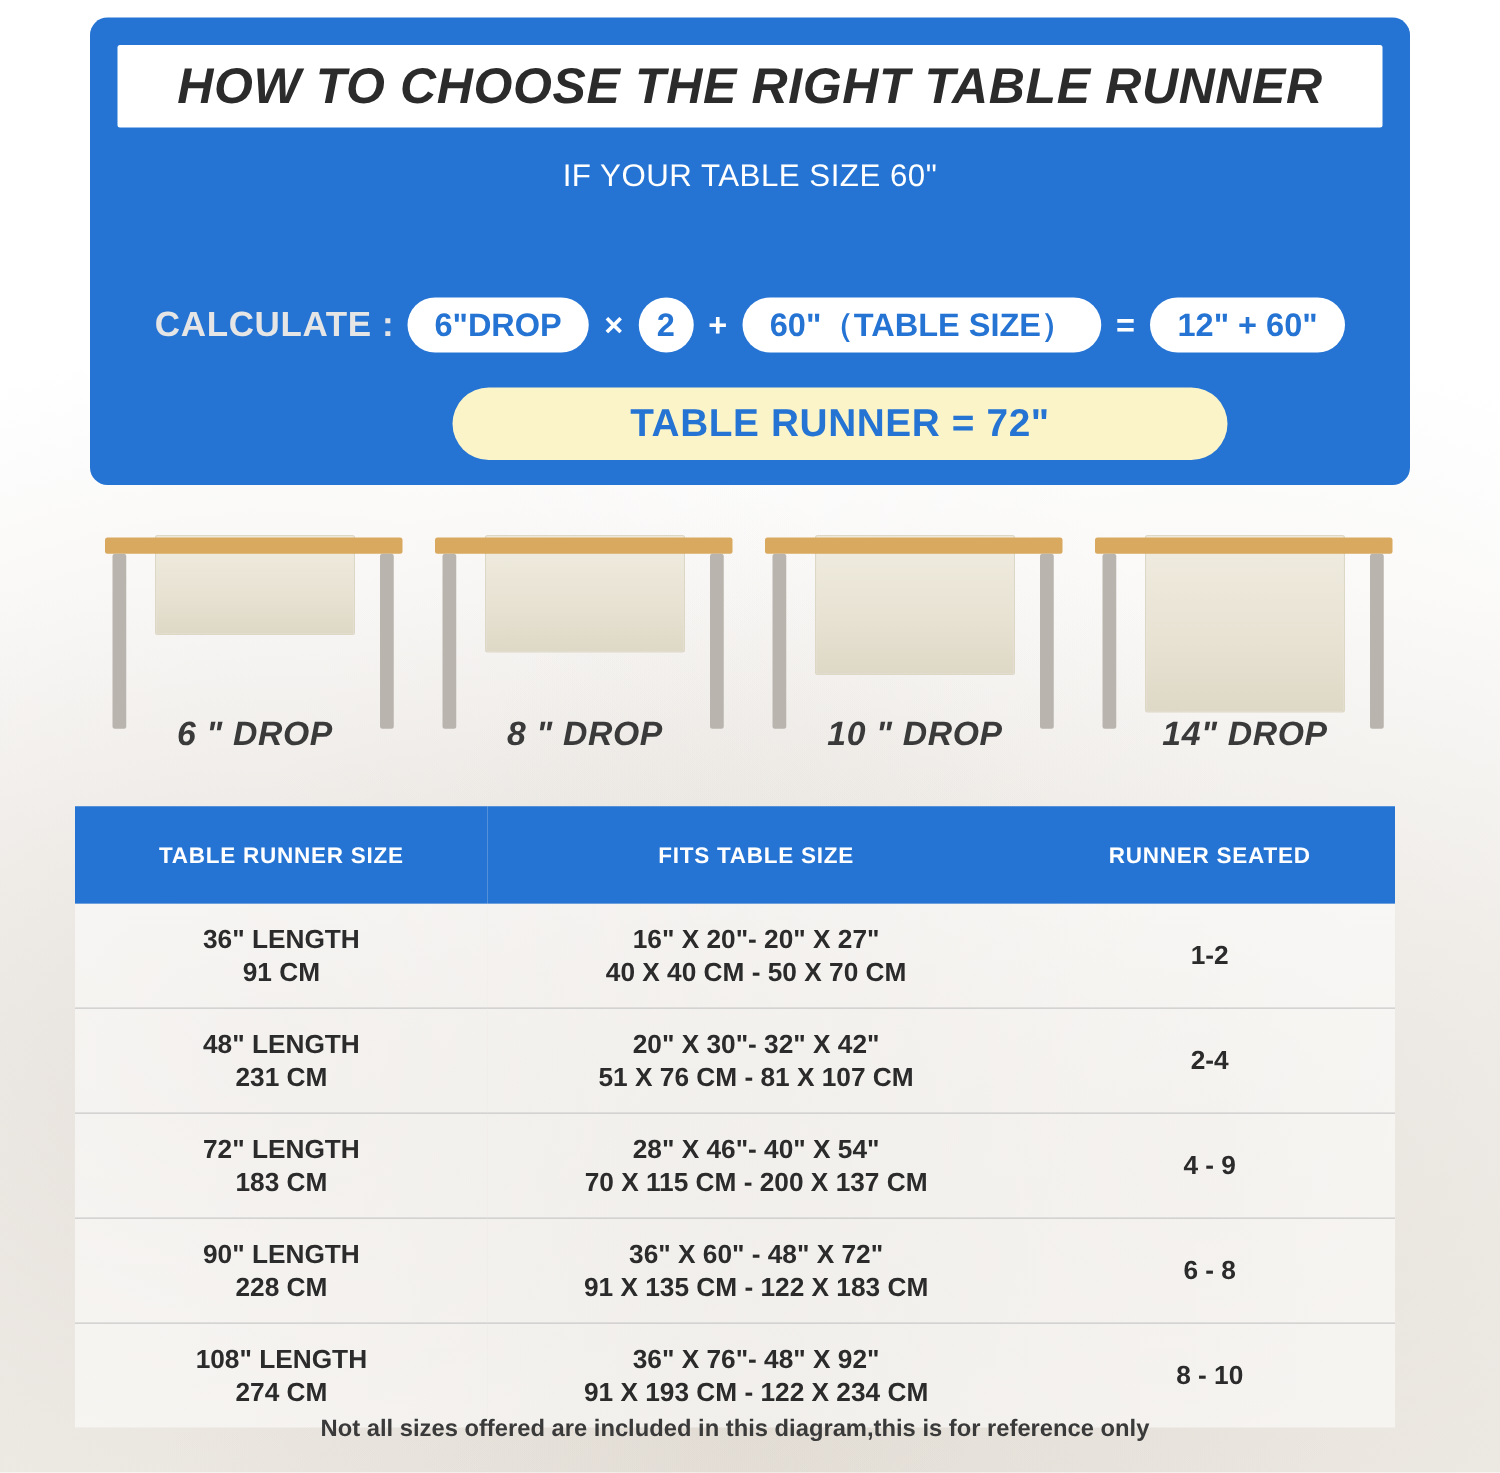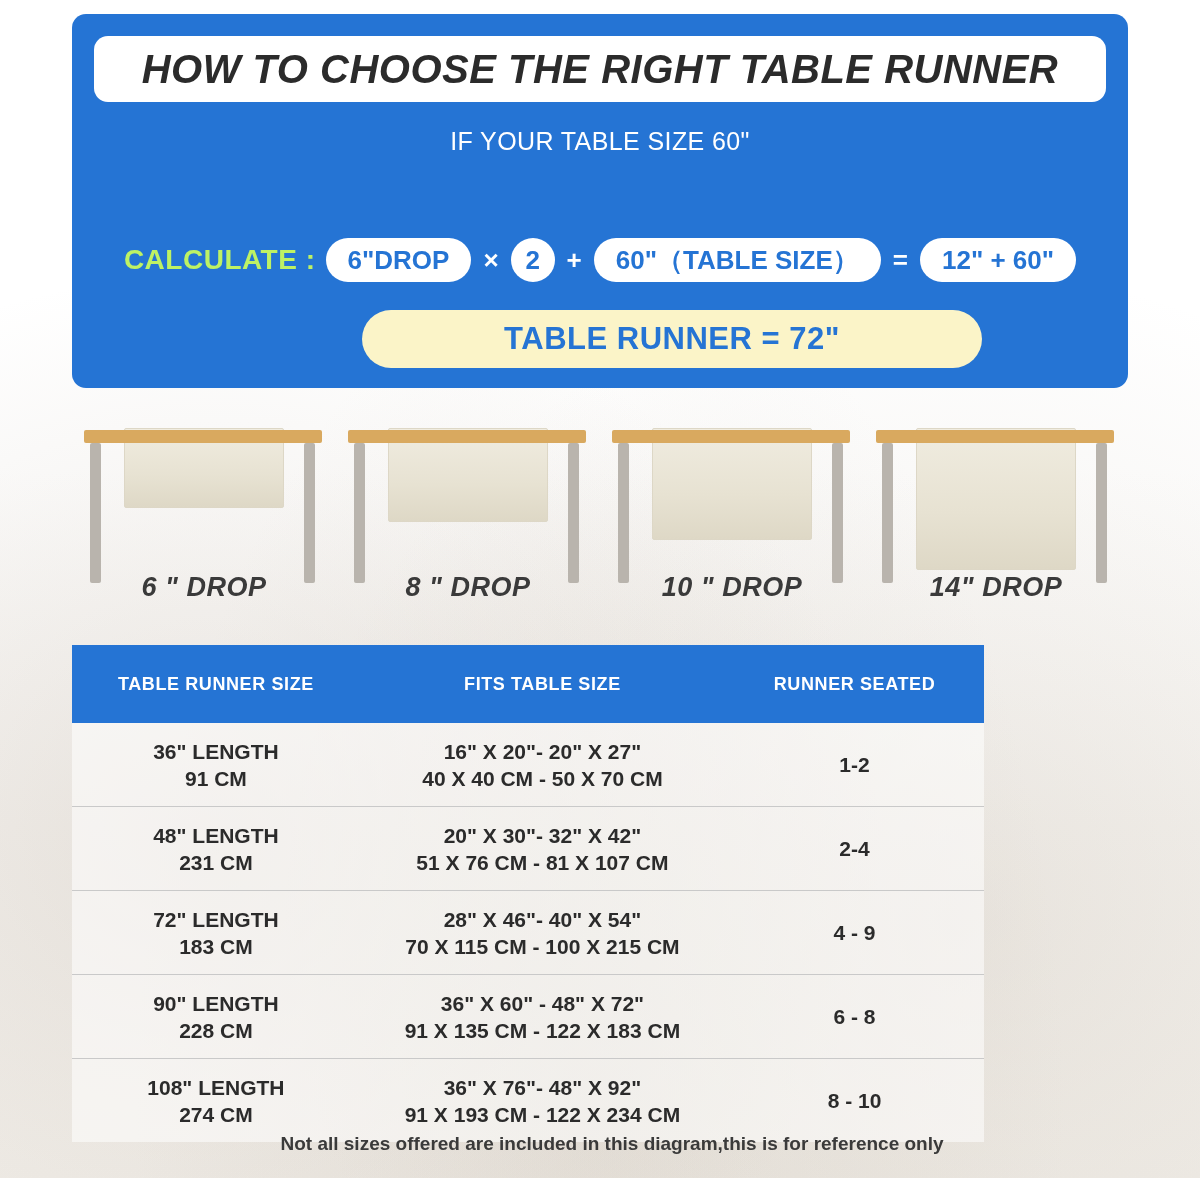--- a/index.html
+++ b/index.html
@@ -36,21 +36,21 @@
     background: #2574d4;
     border-radius: 14px;
   }
   .title-pill {
     position: absolute;
     left: 22px;
     top: 22px;
     width: 1012px;
     height: 66px;
     background: #ffffff;
-    border-radius: 14px;
+    border-radius: 2px;
     display: flex;
     align-items: center;
     justify-content: center;
   }
   .title-pill span {
     font-size: 40px;
     font-weight: bold;
     font-style: italic;
     letter-spacing: 0.5px;
     color: #2b2b2b;
@@ -75,21 +75,21 @@
     position: absolute;
     left: 0;
     top: 224px;
     width: 100%;
     display: flex;
     align-items: center;
     justify-content: center;
     gap: 10px;
   }
   .calc-label {
-    color: #bef264;
+    color: #e5e5e5;
     font-size: 28px;
     font-weight: bold;
     letter-spacing: 0.5px;
   }
   .white-pill {
     background: #ffffff;
     color: #2574d4;
     font-weight: bold;
     border-radius: 999px;
     display: flex;
@@ -189,23 +189,23 @@
     font-size: 27px;
     font-weight: bold;
     font-style: italic;
     color: #3a3a3a;
     letter-spacing: 0.5px;
   }
 
   
   .size-table {
     position: absolute;
-    left: 72px;
+    left: 60px;
     top: 645px;
-    width: 912px;
+    width: 1056px;
     border-collapse: collapse;
   }
   .size-table thead th {
     background: #2574d4;
     color: #ffffff;
     font-size: 18px;
     font-weight: bold;
     letter-spacing: 0.6px;
     height: 76px;
     vertical-align: middle;
@@ -222,21 +222,21 @@
   .size-table tbody tr:last-child td { border-bottom: none; }
   .col-a { width: 330px; }
   .col-b { width: 430px; }
   .col-c { width: 296px; }
   .cell-line1 { font-weight: bold; }
   .cell-line2 { font-weight: bold; }
   .persons { font-size: 22px; font-weight: bold; margin-top: 24px; }
 
   .footnote {
     position: absolute;
-    left: 84px;
+    left: 60px;
     top: 1133px;
     width: 1056px;
     text-align: center;
     font-size: 19px;
     color: #3a3a3a;
     font-weight: bold;
   }
 </style>
 </head>
 <body>
@@ -336,21 +336,21 @@
       </td>
       <td class="persons">2-4</td>
     </tr>
     <tr>
       <td>
         <div class="cell-line1">72" LENGTH</div>
         <div class="cell-line2">183 CM</div>
       </td>
       <td>
         <div class="cell-line1">28" X 46"- 40" X 54"</div>
-        <div class="cell-line2">70 X 115 CM - 100 X 215 CM</div>
+        <div class="cell-line2">70 X 115 CM - 200 X 137 CM</div>
       </td>
       <td class="persons">4 - 9</td>
     </tr>
     <tr>
       <td>
         <div class="cell-line1">90" LENGTH</div>
         <div class="cell-line2">228 CM</div>
       </td>
       <td>
         <div class="cell-line1">36" X 60" - 48" X 72"</div>

